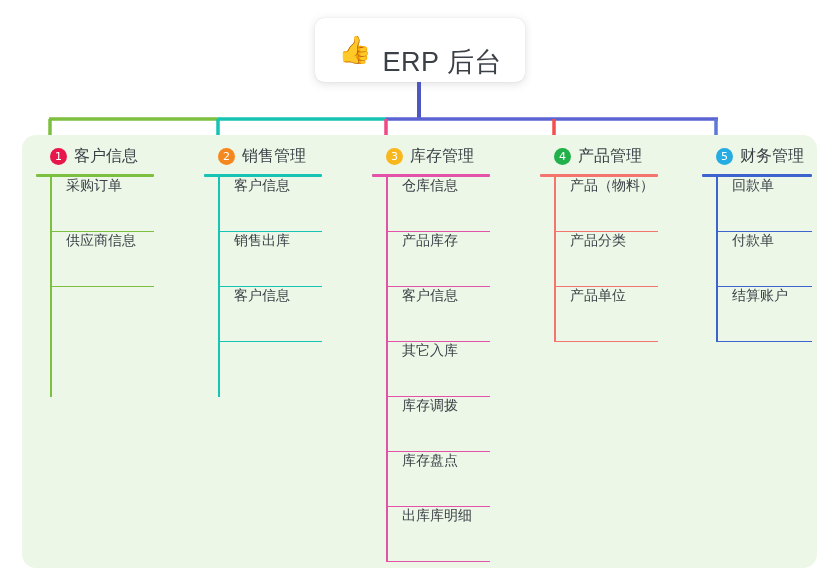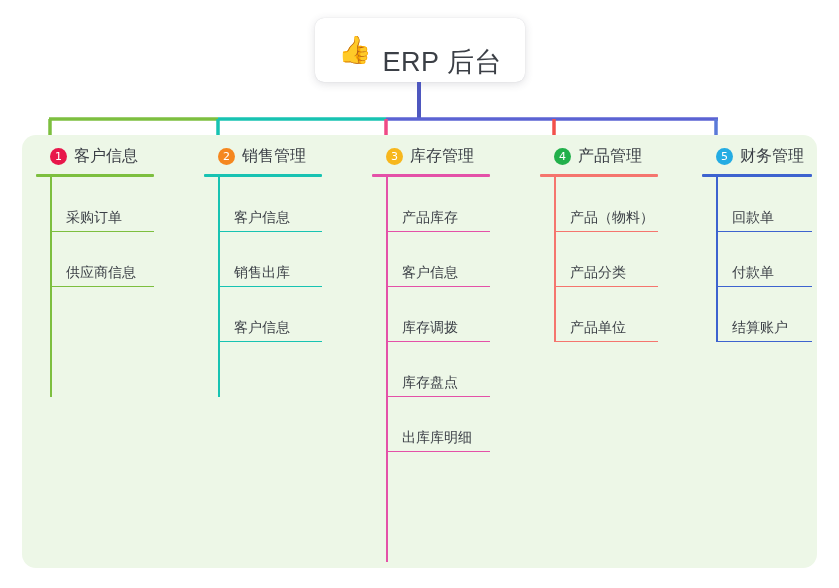--- a/index.html
+++ b/index.html
@@ -111,21 +111,20 @@
   .spine {
     position: absolute;
     left: 14px;
     top: 0;
     width: 2px;
   }
   .leaf {
     position: relative;
     height: 55px;
     display: flex;
-    align-items: flex-end;
     padding-left: 16px;
     box-sizing: border-box;
   }
   .leaf-text {
     font-size: 14px;
     color: #3b3f46;
     white-space: nowrap;
     padding-bottom: 5px;
   }
   .leaf-rule {
@@ -202,25 +201,33 @@
       </div>
       <div class="column" style="left: 372px; width: 118px;">
         <div class="col-header">
           <span class="badge" style="background: rgb(247, 183, 29);">3</span>
           <span class="col-title">库存管理</span>
         </div>
         <div class="col-rule" style="background: rgb(228, 81, 168); width: 118px;"></div>
         <div class="leaf-list">
           <div class="spine" style="background: rgb(228, 81, 168); height: 385px;"></div>
           <div class="leaf">
+            <span class="leaf-text">仓库信息</span>
+            <div class="leaf-rule" style="background: rgb(228, 81, 168); width: 104px;"></div>
+          </div>
+          <div class="leaf">
             <span class="leaf-text">产品库存</span>
             <div class="leaf-rule" style="background: rgb(228, 81, 168); width: 104px;"></div>
           </div>
           <div class="leaf">
             <span class="leaf-text">客户信息</span>
+            <div class="leaf-rule" style="background: rgb(228, 81, 168); width: 104px;"></div>
+          </div>
+          <div class="leaf">
+            <span class="leaf-text">其它入库</span>
             <div class="leaf-rule" style="background: rgb(228, 81, 168); width: 104px;"></div>
           </div>
           <div class="leaf">
             <span class="leaf-text">库存调拨</span>
             <div class="leaf-rule" style="background: rgb(228, 81, 168); width: 104px;"></div>
           </div>
           <div class="leaf">
             <span class="leaf-text">库存盘点</span>
             <div class="leaf-rule" style="background: rgb(228, 81, 168); width: 104px;"></div>
           </div>

